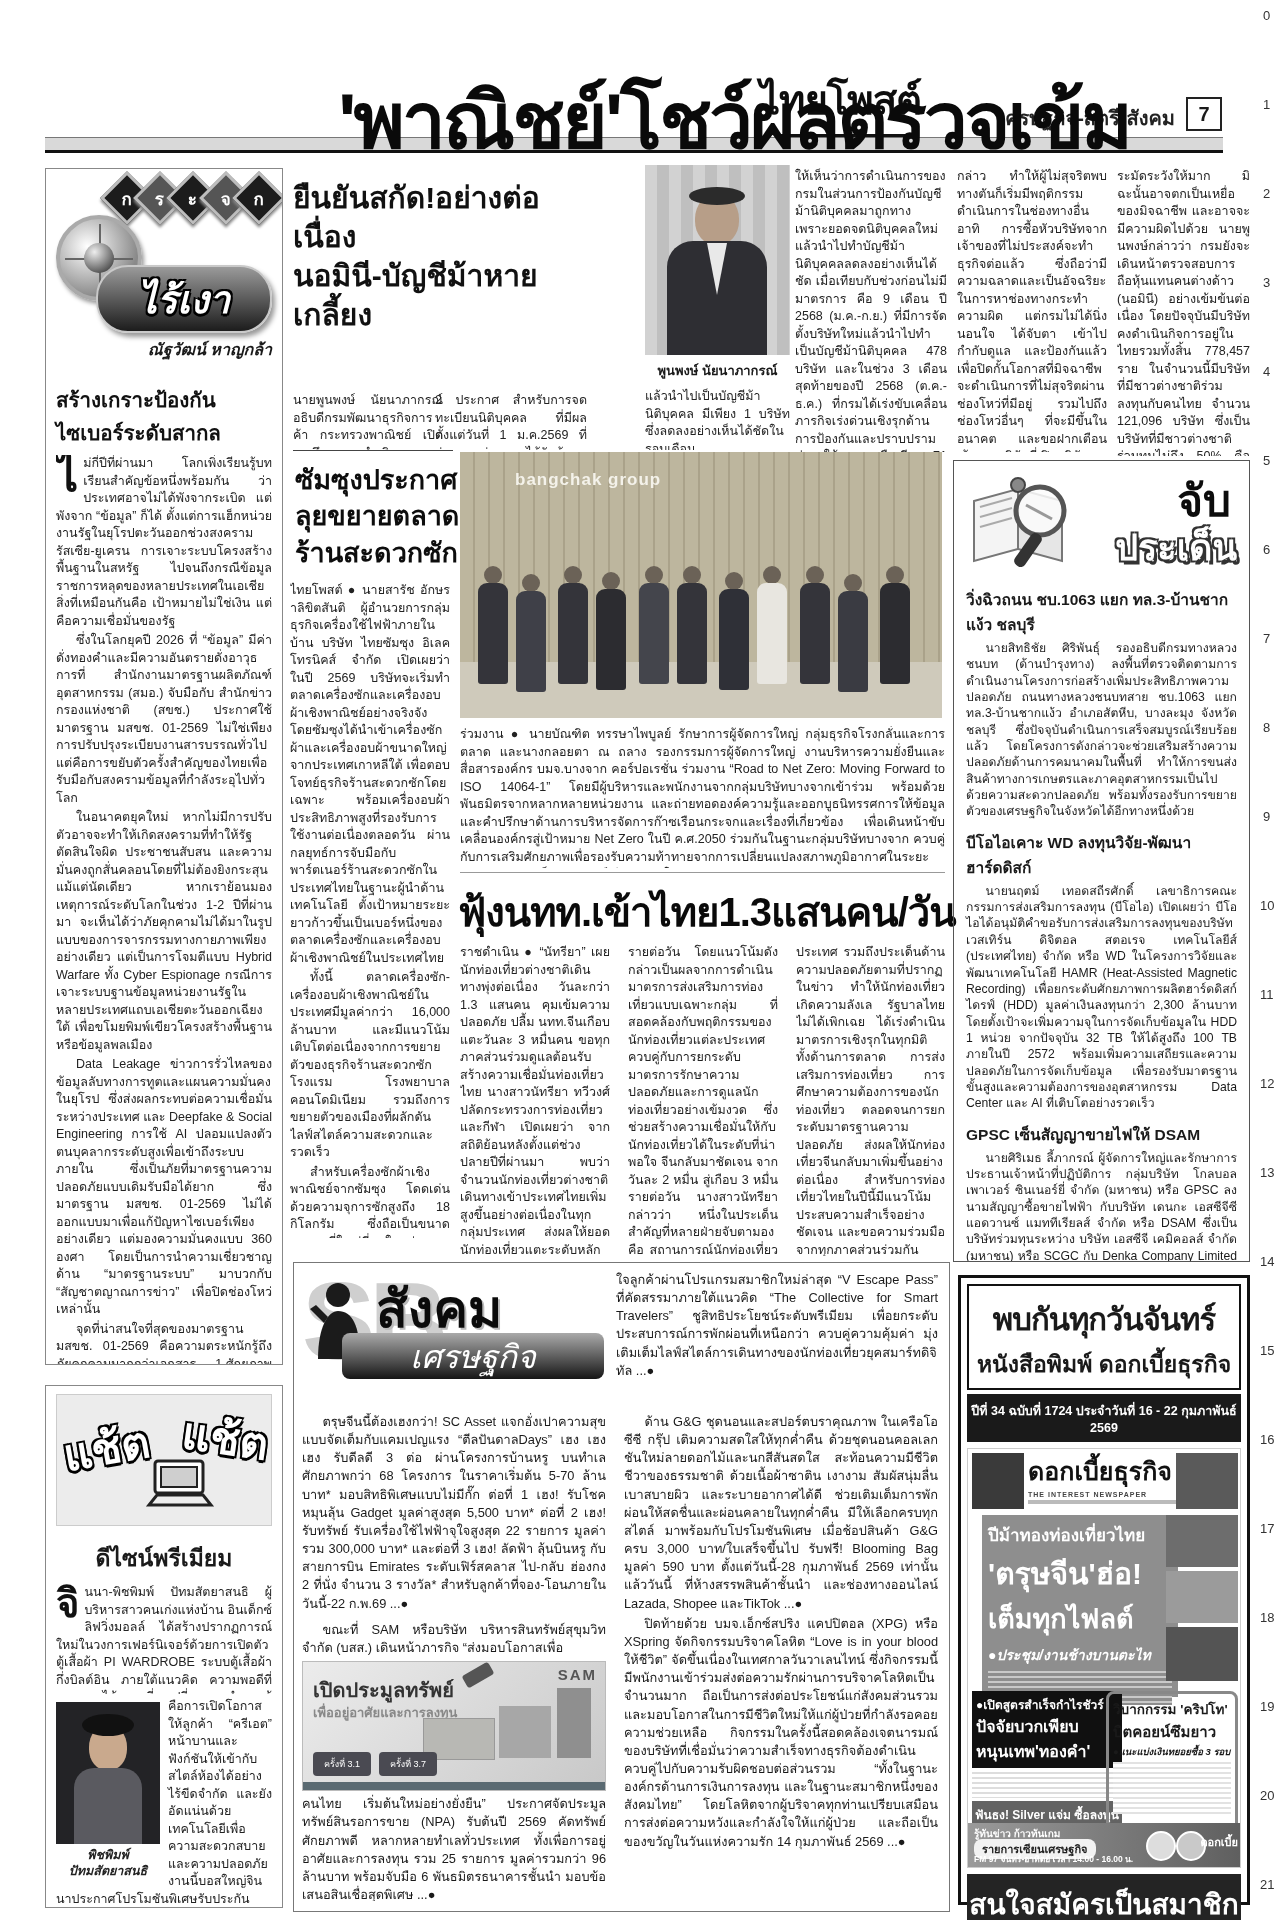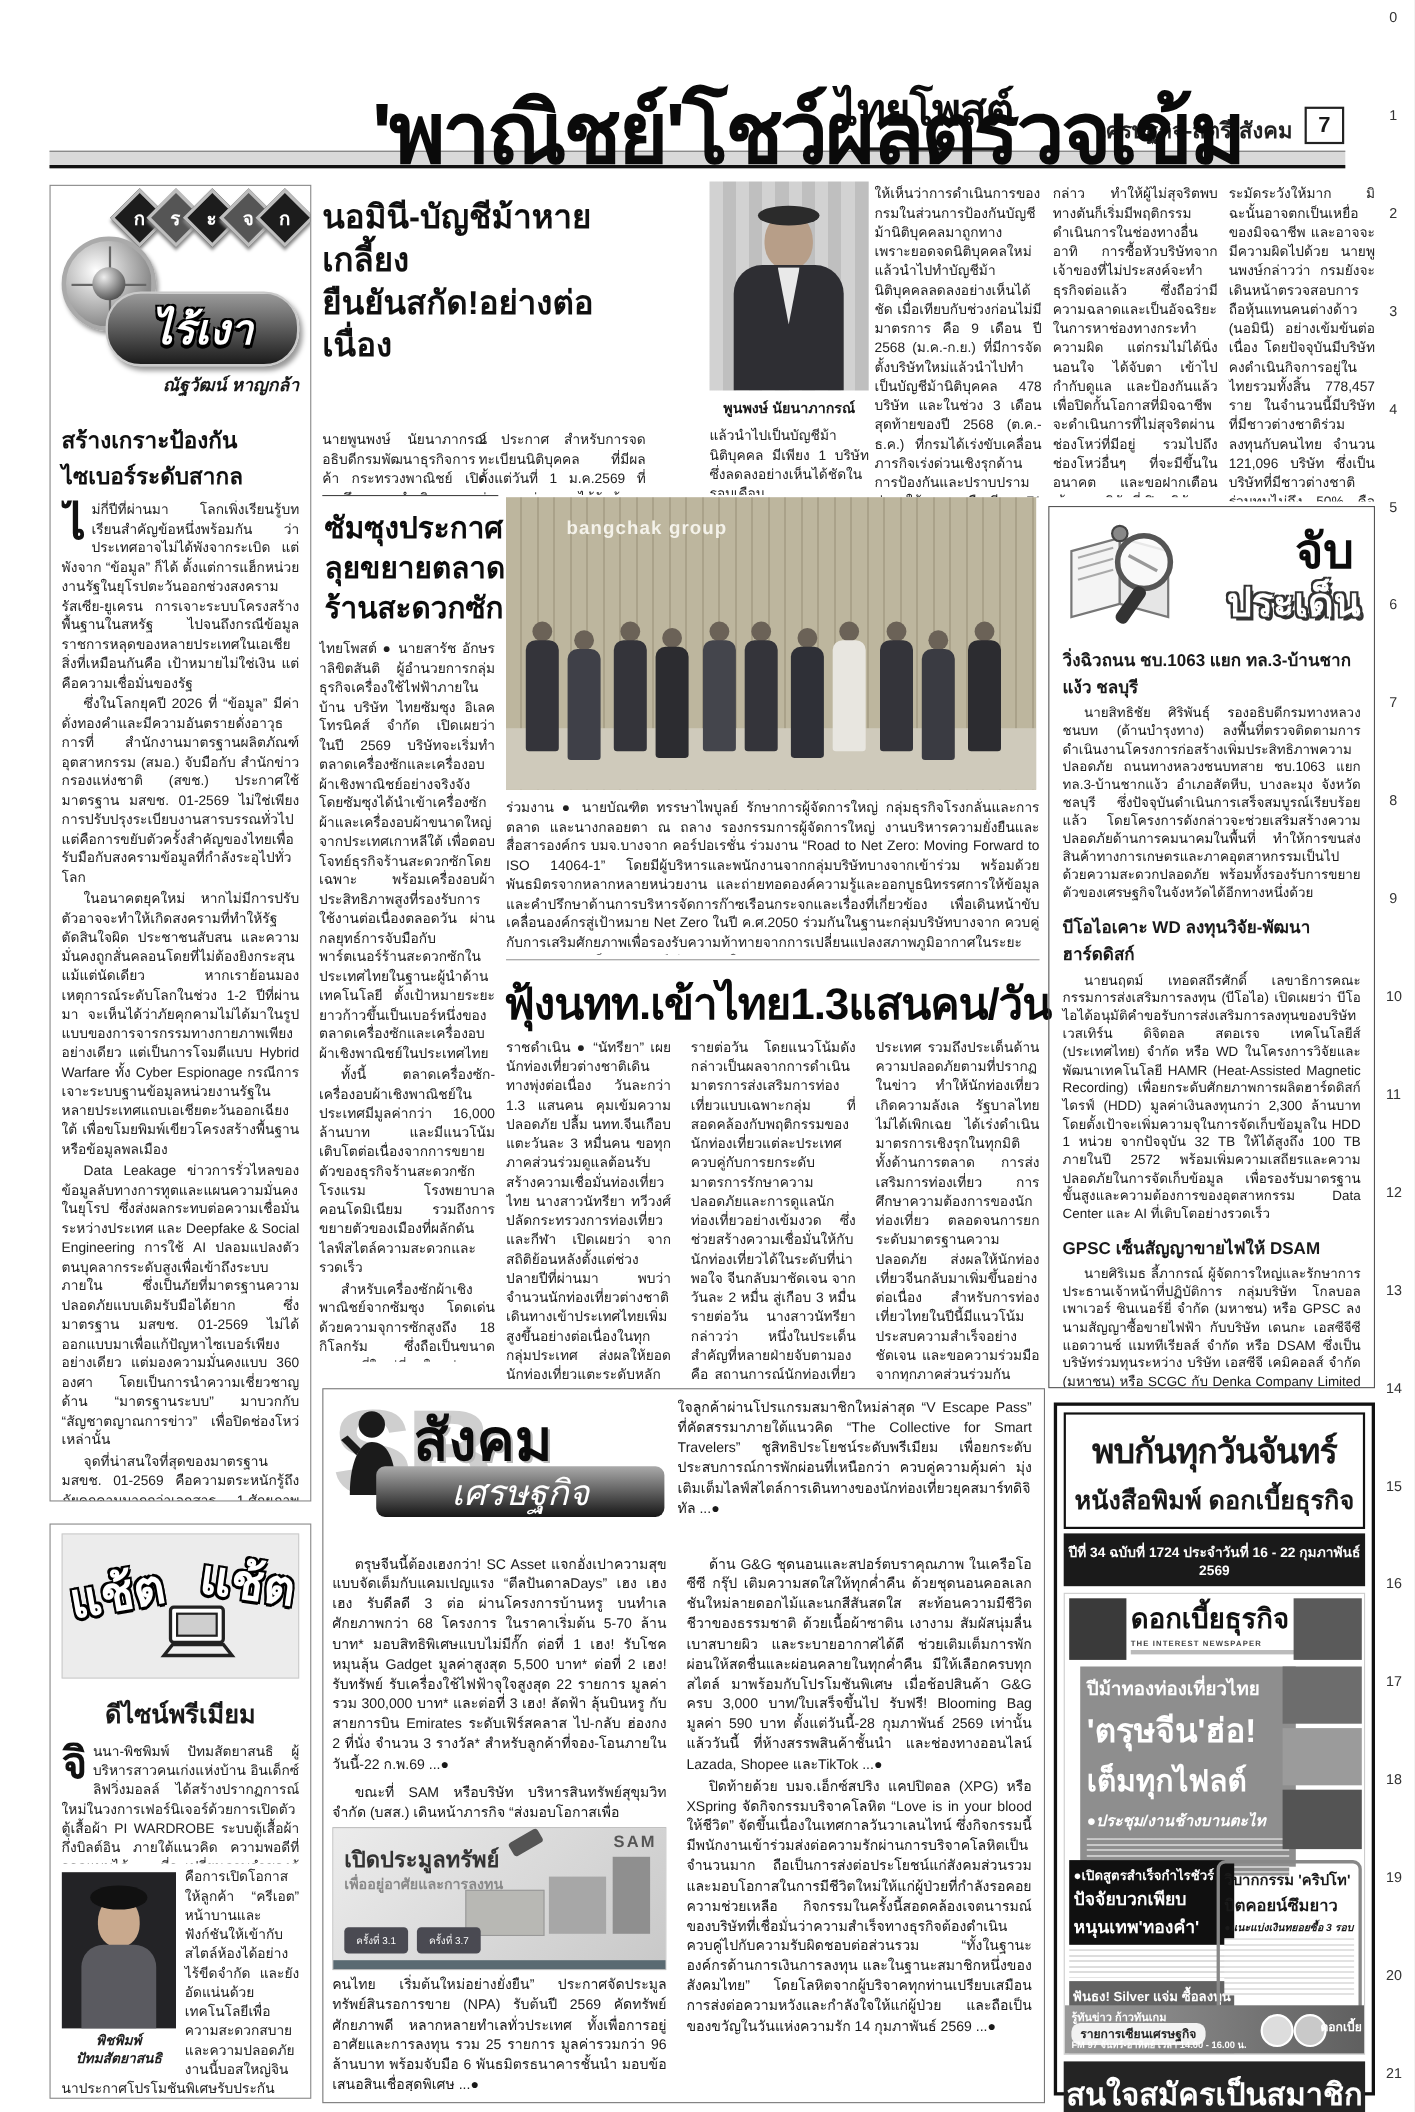--- a/index.html
+++ b/index.html
@@ -94,22 +94,22 @@
       <p style="text-indent:0;">ม่กี่ปีที่ผ่านมา โลกเพิ่งเรียนรู้บทเรียนสำคัญข้อหนึ่งพร้อมกัน ว่าประเทศอาจไม่ได้พังจากระเบิด แต่พังจาก “ข้อมูล” ก็ได้ ตั้งแต่การแฮ็กหน่วยงานรัฐในยุโรปตะวันออกช่วงสงครามรัสเซีย-ยูเครน การเจาะระบบโครงสร้างพื้นฐานในสหรัฐ ไปจนถึงกรณีข้อมูลราชการหลุดของหลายประเทศในเอเชีย สิ่งที่เหมือนกันคือ เป้าหมายไม่ใช่เงิน แต่คือความเชื่อมั่นของรัฐ</p>
       <p>ซึ่งในโลกยุคปี 2026 ที่ “ข้อมูล” มีค่าดั่งทองคำและมีความอันตรายดั่งอาวุธ การที่ สำนักงานมาตรฐานผลิตภัณฑ์อุตสาหกรรม (สมอ.) จับมือกับ สำนักข่าวกรองแห่งชาติ (สขช.) ประกาศใช้มาตรฐาน มสขช. 01-2569 ไม่ใช่เพียงการปรับปรุงระเบียบงานสารบรรณทั่วไป แต่คือการขยับตัวครั้งสำคัญของไทยเพื่อรับมือกับสงครามข้อมูลที่กำลังระอุไปทั่วโลก</p>
       <p>ในอนาคตยุคใหม่ หากไม่มีการปรับตัวอาจจะทำให้เกิดสงครามที่ทำให้รัฐตัดสินใจผิด ประชาชนสับสน และความมั่นคงถูกสั่นคลอนโดยที่ไม่ต้องยิงกระสุนแม้แต่นัดเดียว หากเราย้อนมองเหตุการณ์ระดับโลกในช่วง 1-2 ปีที่ผ่านมา จะเห็นได้ว่าภัยคุกคามไม่ได้มาในรูปแบบของการจารกรรมทางกายภาพเพียงอย่างเดียว แต่เป็นการโจมตีแบบ Hybrid Warfare ทั้ง Cyber Espionage กรณีการเจาะระบบฐานข้อมูลหน่วยงานรัฐในหลายประเทศแถบเอเชียตะวันออกเฉียงใต้ เพื่อขโมยพิมพ์เขียวโครงสร้างพื้นฐานหรือข้อมูลพลเมือง</p>
       <p>Data Leakage ข่าวการรั่วไหลของข้อมูลลับทางการทูตและแผนความมั่นคงในยุโรป ซึ่งส่งผลกระทบต่อความเชื่อมั่นระหว่างประเทศ และ Deepfake &amp; Social Engineering การใช้ AI ปลอมแปลงตัวตนบุคลากรระดับสูงเพื่อเข้าถึงระบบภายใน ซึ่งเป็นภัยที่มาตรฐานความปลอดภัยแบบเดิมรับมือได้ยาก ซึ่งมาตรฐาน มสขช. 01-2569 ไม่ได้ออกแบบมาเพื่อแก้ปัญหาไซเบอร์เพียงอย่างเดียว แต่มองความมั่นคงแบบ 360 องศา โดยเป็นการนำความเชี่ยวชาญด้าน “มาตรฐานระบบ” มาบวกกับ “สัญชาตญาณการข่าว” เพื่อปิดช่องโหว่เหล่านั้น</p>
       <p>จุดที่น่าสนใจที่สุดของมาตรฐาน มสขช. 01-2569 คือความตระหนักรู้ถึงภัยคุกคามมากกว่าเอกสาร 1.ศักยภาพบุคลากร ในยุคที่ “คนใน” คือความเสี่ยงสูงสุด การตรวจสอบประวัติและการสร้างวัฒนธรรมความปลอดภัยจึงเป็นหัวใจหลักที่สุด 2.การจัดการข้อมูลและไซเบอร์ ถือเป็นการปรับตัวสู่ยุค Digital Transformation ที่ข้อมูลสำคัญไม่ได้อยู่แค่ในตู้เอกสาร แต่อยู่ในระบบเครือข่าย 3.การควบคุมสภาพแวดล้อมและกายภาพ แม้โลกจะก้าวสู่ดิจิทัล แต่การรักษาความปลอดภัยเชิงกายภาพ ยังเป็นด่านแรกที่สำคัญ</p>
 
     </div>
   </div>
 
   <div class="abs" style="left:293px;top:178px;width:302px;font-size:30px;font-weight:700;line-height:1.3;color:#111;">
+    <div>ยืนยันสกัด!อย่างต่อเนื่อง</div>
     <div>นอมินี-บัญชีม้าหายเกลี้ยง</div>
-    <div>ยืนยันสกัด!อย่างต่อเนื่อง</div>
   </div>
   <div class="abs body-col" style="left:293px;top:392px;width:150px;height:58px;">นายพูนพงษ์ นัยนาภากรณ์ อธิบดีกรมพัฒนาธุรกิจการค้า กระทรวงพาณิชย์ เปิดเผยถึงผลการดำเนินมาตรการป้องกันบัญชีม้านิติบุคคล หลังจากที่ได้บังคับใช้มาตรการเข้ม 4 คำสั่ง</div>
   <div class="abs body-col" style="left:435px;top:392px;width:152px;height:58px;">2 ประกาศ สำหรับการจดทะเบียนนิติบุคคล ที่มีผลตั้งแต่วันที่ 1 ม.ค.2569 ที่ผ่านมา ว่า กรมได้รับข้อมูลสถิติการจัดตั้งบริษัทใหม่ตั้งแต่วันที่ 1 ม.ค.-15 ก.พ.2569</div>
 
   <div class="abs photo" style="left:645px;top:165px;width:145px;height:190px;background:repeating-linear-gradient(90deg,#d2d2d2 0 12px,#bfbfbf 12px 24px);">
     <div class="abs" style="left:50px;top:28px;width:44px;height:52px;border-radius:50% 50% 46% 46%;background:#b79e88;"></div>
     <div class="abs" style="left:44px;top:22px;width:56px;height:18px;border-radius:50%;background:#2b2b2b;"></div>
     <div class="abs" style="left:22px;top:76px;width:100px;height:114px;border-radius:26px 26px 0 0;background:#2e2e33;"></div>
     <div class="abs" style="left:62px;top:78px;width:20px;height:52px;background:#e9e9e9;clip-path:polygon(0 0,100% 0,50% 100%);"></div>
   </div>

